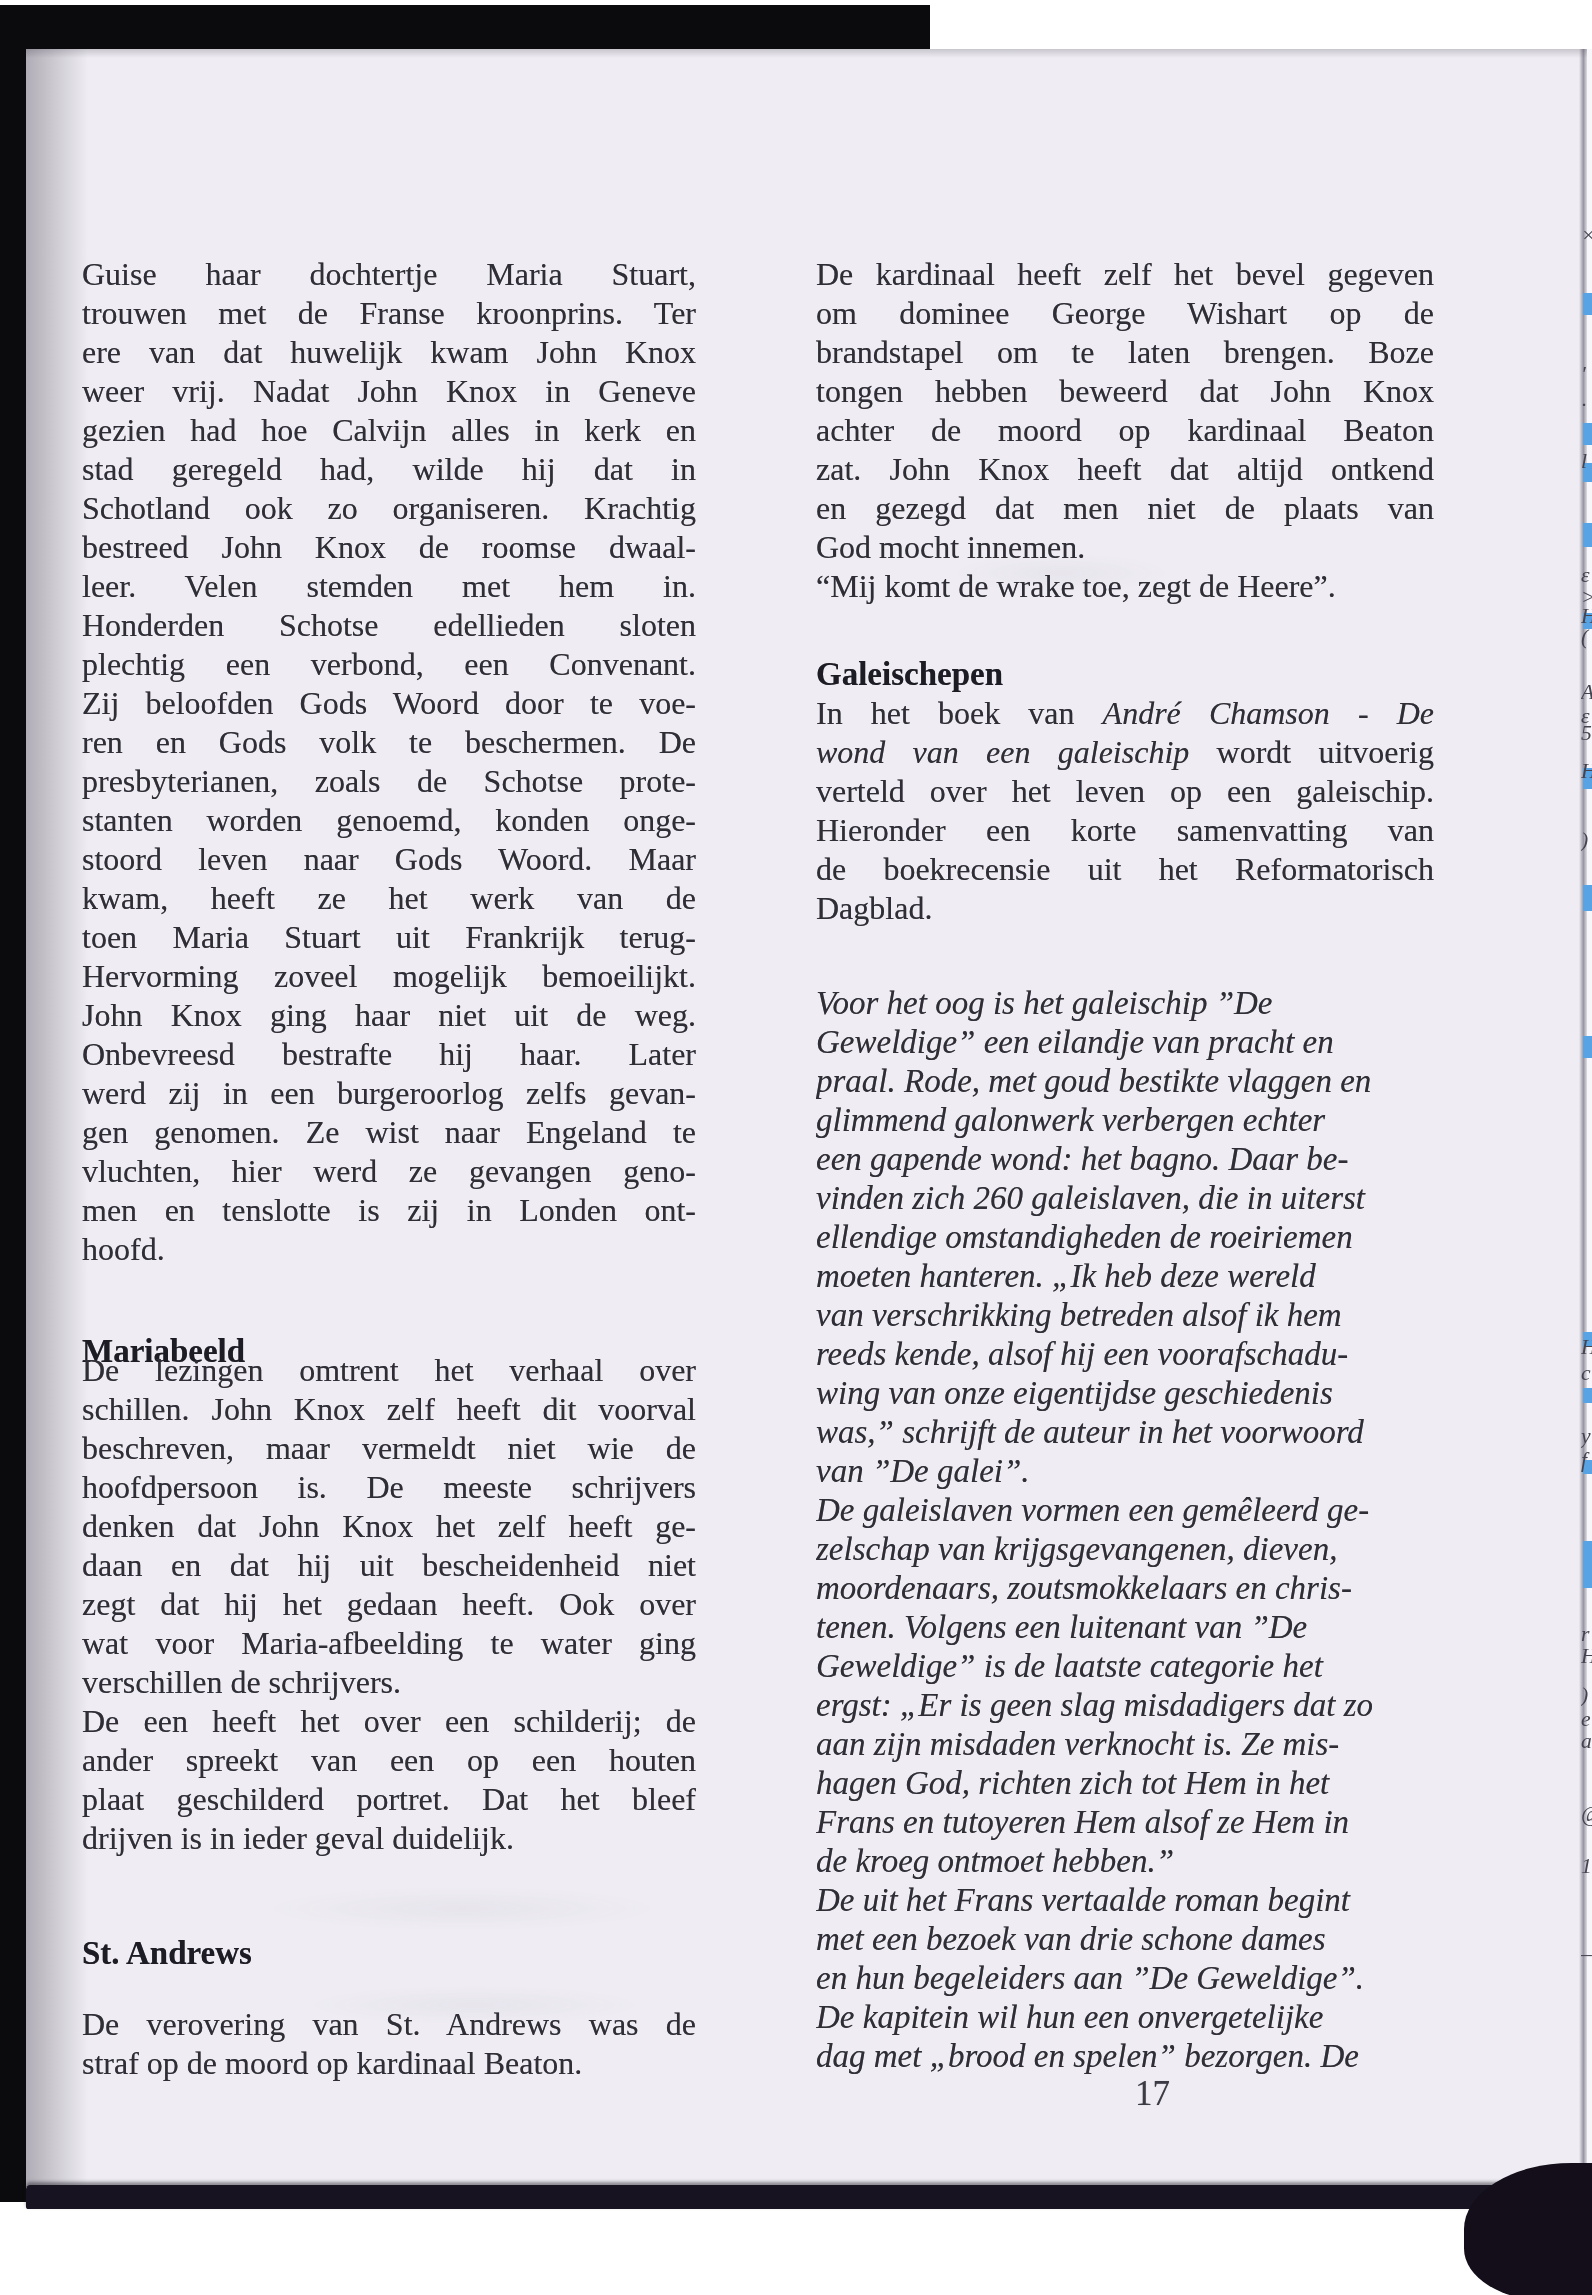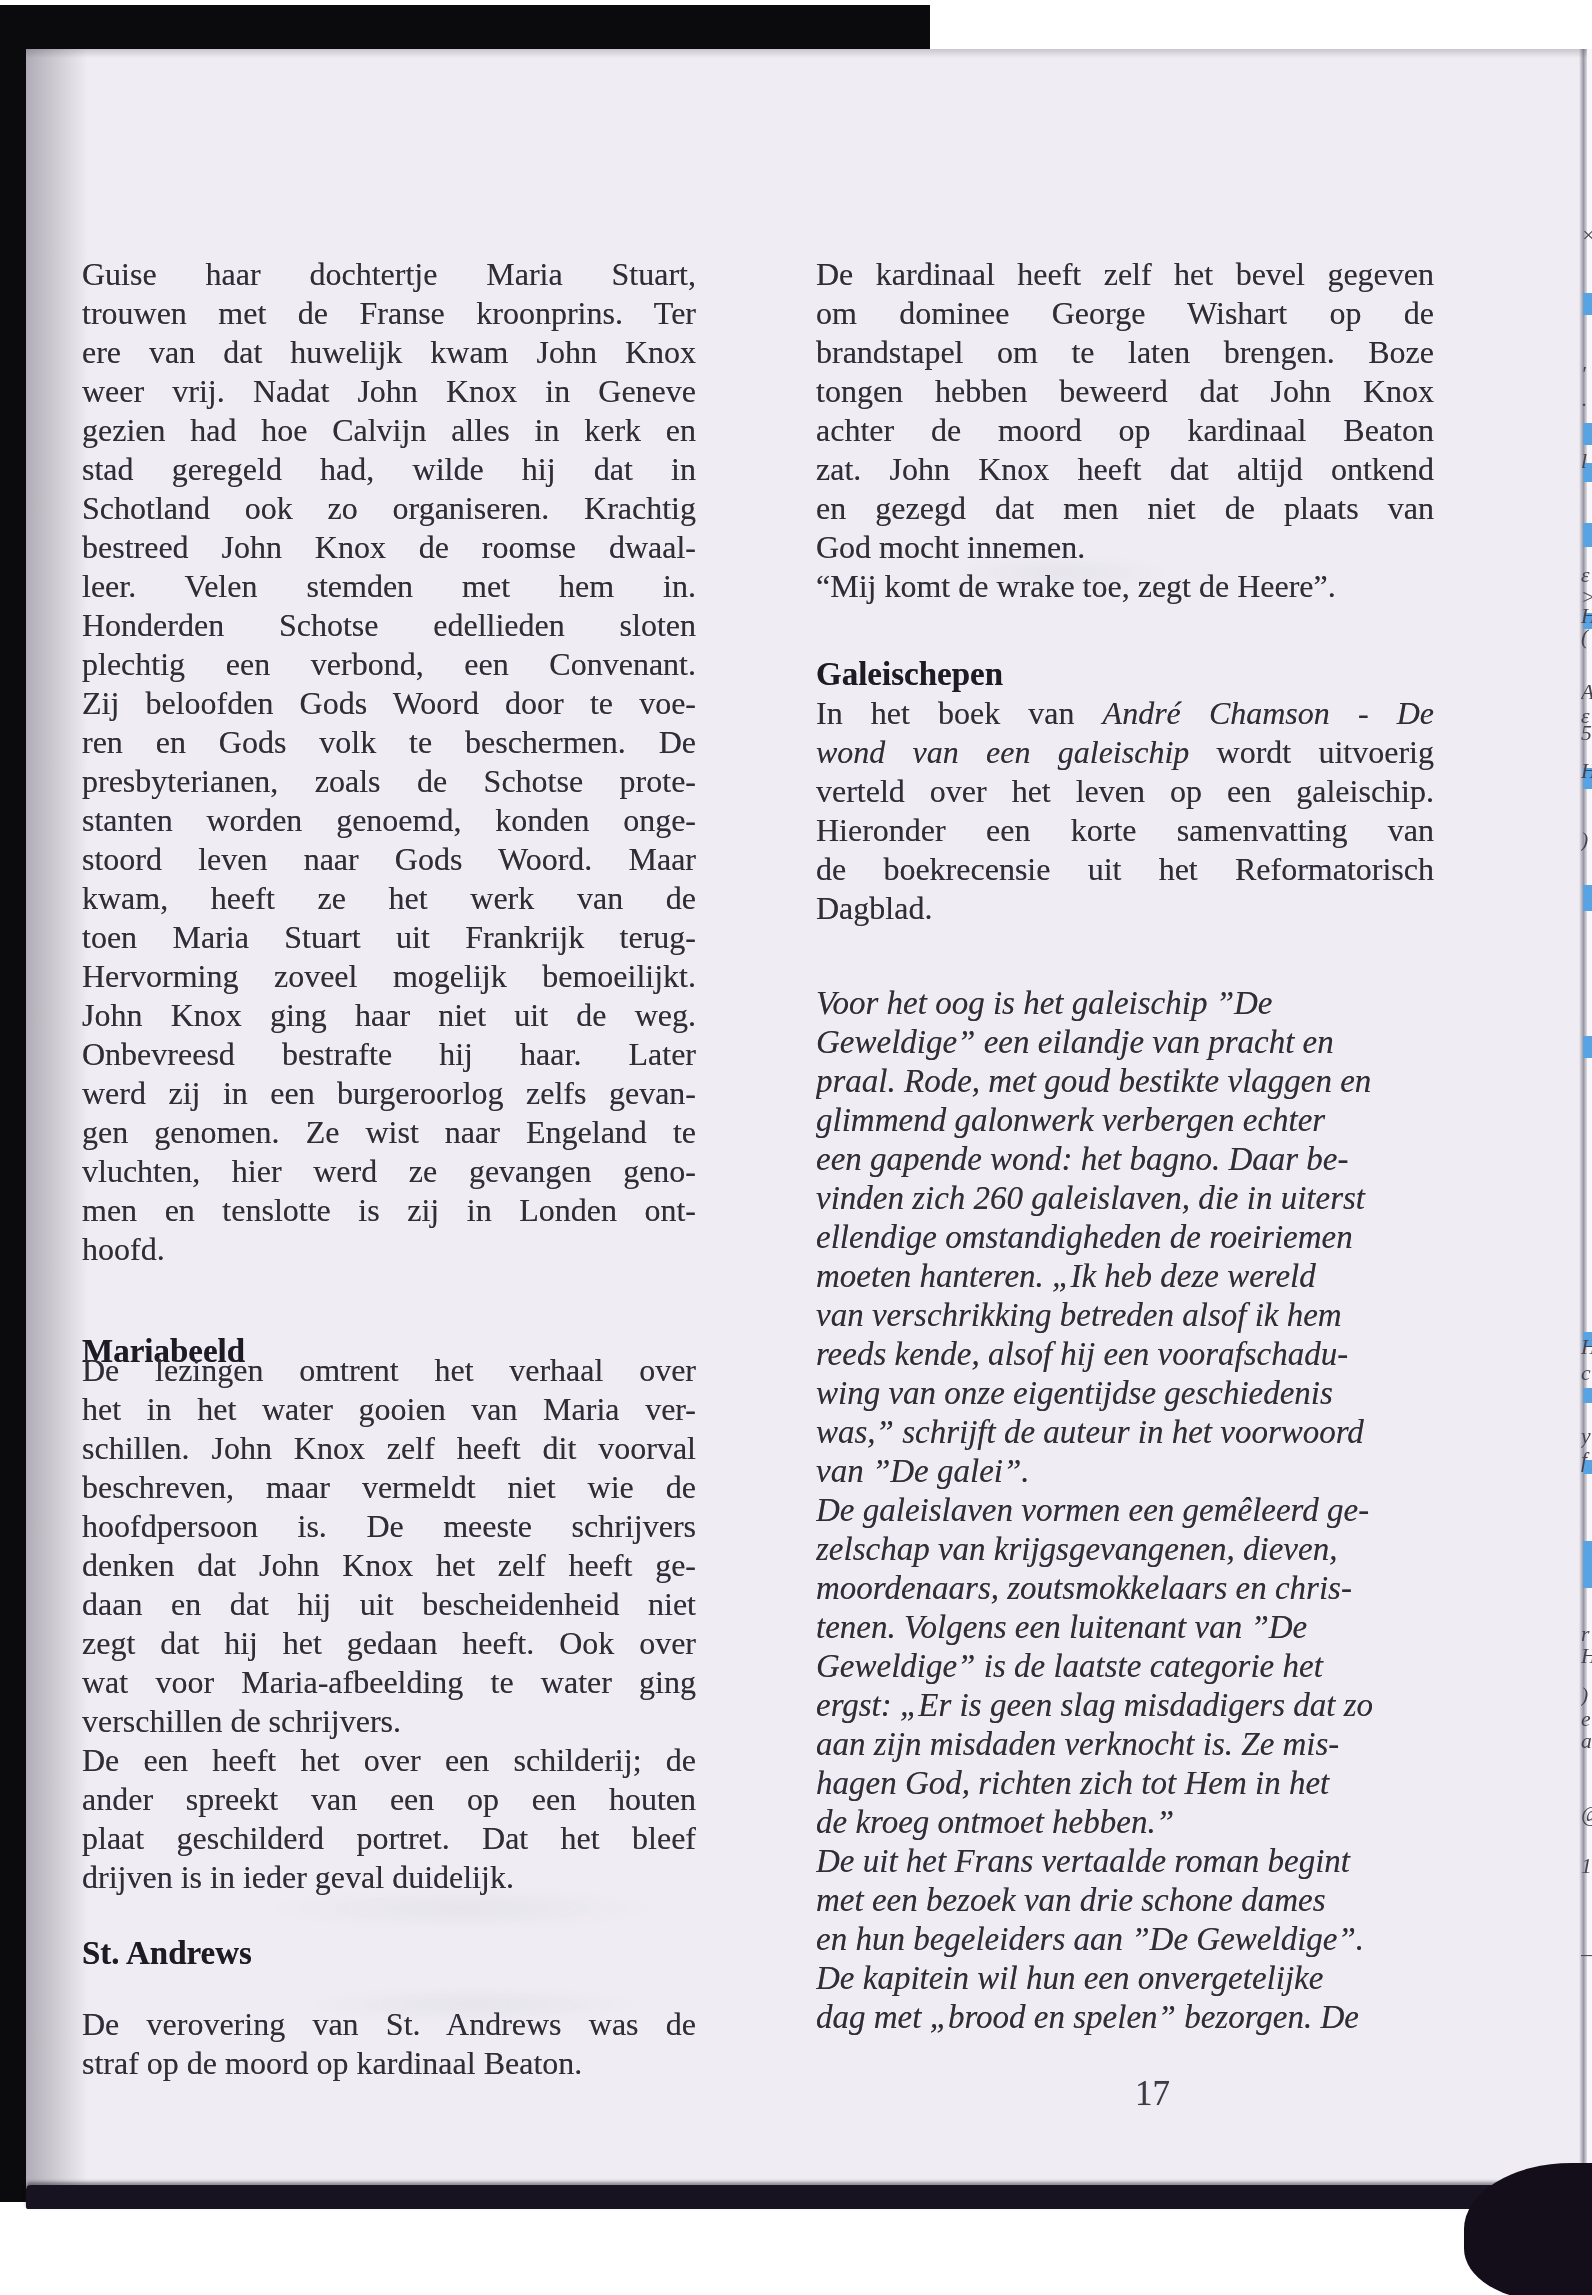--- a/index.html
+++ b/index.html
@@ -77,21 +77,20 @@
           <div class="line j">Onbevreesd bestrafte hij haar. Later</div>
           <div class="line j">werd zij in een burgeroorlog zelfs gevan-</div>
           <div class="line j">gen genomen. Ze wist naar Engeland te</div>
           <div class="line j">vluchten, hier werd ze gevangen geno-</div>
           <div class="line j">men en tenslotte is zij in Londen ont-</div>
           <div class="line">hoofd.</div>
         </div>
         <div class="heading" style="top: 1263px; margin-top: 19px;">Mariabeeld</div>
         <div class="block" style="top: 1302px;">
           <div class="line j">De lezingen omtrent het verhaal over</div>
-          <div class="line j">het in het water gooien van Maria ver-</div>
           <div class="line j">schillen. John Knox zelf heeft dit voorval</div>
           <div class="line j">beschreven, maar vermeldt niet wie de</div>
           <div class="line j">hoofdpersoon is. De meeste schrijvers</div>
           <div class="line j">denken dat John Knox het zelf heeft ge-</div>
           <div class="line j">daan en dat hij uit bescheidenheid niet</div>
           <div class="line j">zegt dat hij het gedaan heeft. Ook over</div>
           <div class="line j">wat voor Maria-afbeelding te water ging</div>
           <div class="line">verschillen de schrijvers.</div>
           <div class="line j">De een heeft het over een schilderij; de</div>
           <div class="line j">ander spreekt van een op een houten</div>
@@ -140,20 +139,21 @@
           <div class="line">was,” schrijft de auteur in het voorwoord</div>
           <div class="line">van ”De galei”.</div>
           <div class="line">De galeislaven vormen een gemêleerd ge-</div>
           <div class="line">zelschap van krijgsgevangenen, dieven,</div>
           <div class="line">moordenaars, zoutsmokkelaars en chris-</div>
           <div class="line">tenen. Volgens een luitenant van ”De</div>
           <div class="line">Geweldige” is de laatste categorie het</div>
           <div class="line">ergst: „Er is geen slag misdadigers dat zo</div>
           <div class="line">aan zijn misdaden verknocht is. Ze mis-</div>
           <div class="line">hagen God, richten zich tot Hem in het</div>
+          <div class="line">Frans en tutoyeren Hem alsof ze Hem in</div>
           <div class="line">de kroeg ontmoet hebben.”</div>
           <div class="line">De uit het Frans vertaalde roman begint</div>
           <div class="line">met een bezoek van drie schone dames</div>
           <div class="line">en hun begeleiders aan ”De Geweldige”.</div>
           <div class="line">De kapitein wil hun een onvergetelijke</div>
           <div class="line">dag met „brood en spelen” bezorgen. De</div>
         </div>
       </div>
 
     <div class="page-number">17</div>

